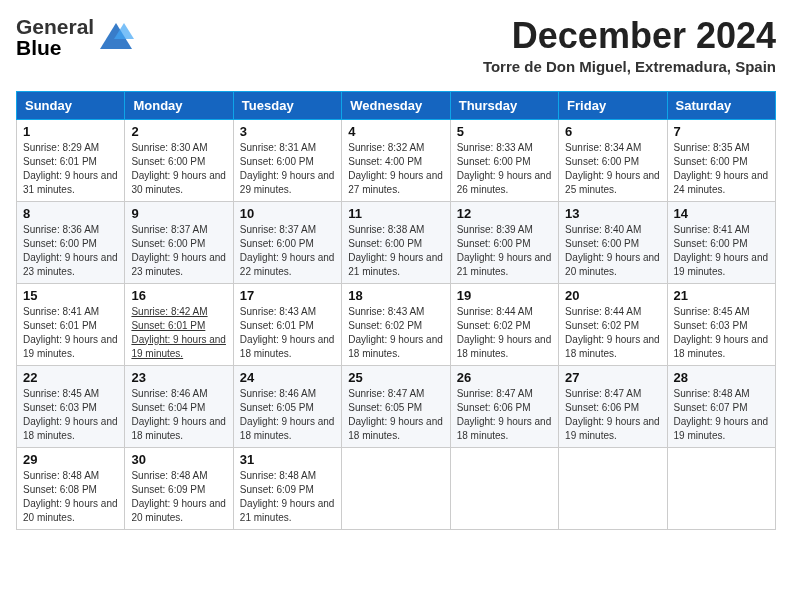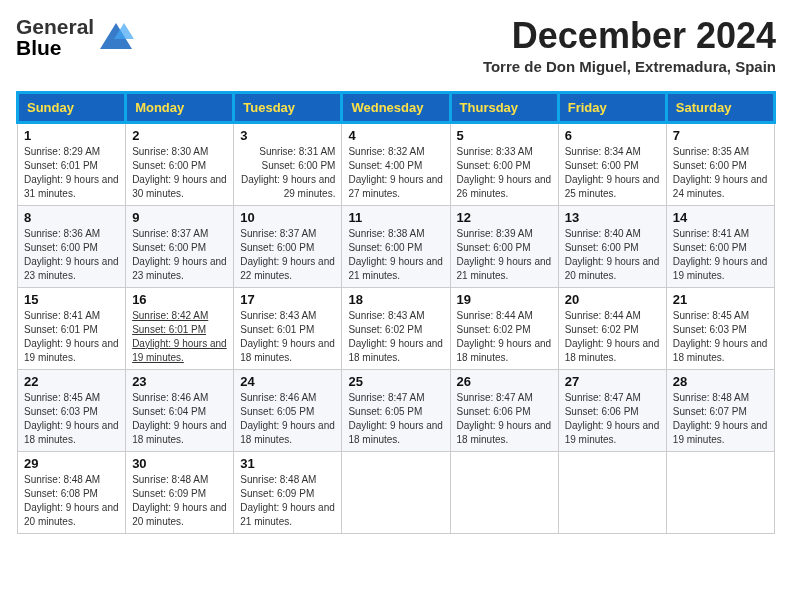--- a/index.html
+++ b/index.html
@@ -36,26 +36,26 @@
       font-weight: bold;
       margin-top: 2px;
     }
     .calendar {
       width: 100%;
       border-collapse: collapse;
       margin-top: 6px;
     }
     .calendar th {
       background-color: #1565c0;
-      color: #fde047;
+      color: #ffffff;
       font-size: 13px;
       font-weight: bold;
       text-align: left;
       padding: 6px 8px;
-      border: 3px solid #0ea5e9;
+      border: 1px solid #0ea5e9;
     }
     .calendar td {
       border: 1px solid #ccc;
       vertical-align: top;
       padding: 4px 6px;
       width: 108px;
       min-height: 80px;
       background: #fff;
     }
     .calendar tr:nth-child(even) td {
@@ -120,21 +120,21 @@
 Daylight: 9 hours and 31 minutes.</div>
         </td>
         <td>
           <span class="day-num">2</span>
           <div class="cell-text" style="white-space: pre-line;">Sunrise: 8:30 AM
 Sunset: 6:00 PM
 Daylight: 9 hours and 30 minutes.</div>
         </td>
         <td>
           <span class="day-num">3</span>
-          <div class="cell-text" style="white-space: pre-line; text-align: right;">Sunrise: 8:31 AM
+          <div class="cell-text" style="white-space: pre-line;">Sunrise: 8:31 AM
 Sunset: 6:00 PM
 Daylight: 9 hours and 29 minutes.</div>
         </td>
         <td>
           <span class="day-num">4</span>
           <div class="cell-text" style="white-space: pre-line;">Sunrise: 8:32 AM
 Sunset: 4:00 PM
 Daylight: 9 hours and 27 minutes.</div>
         </td>
         <td>

